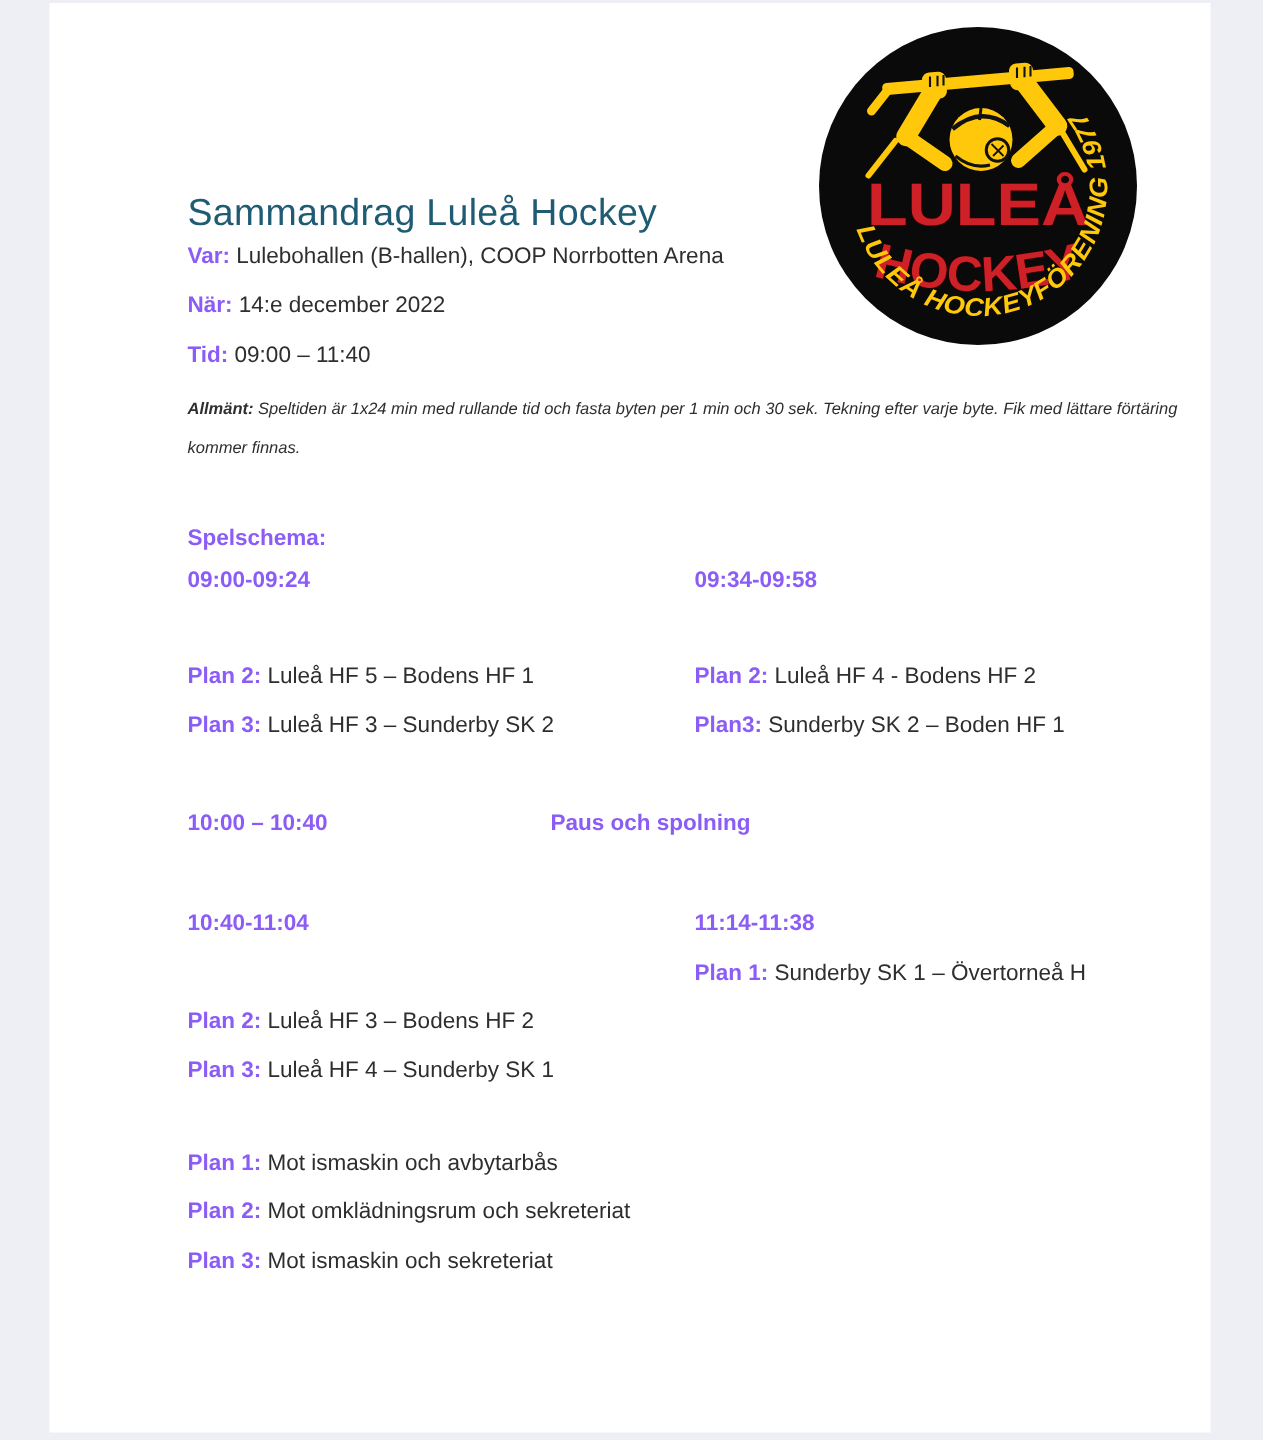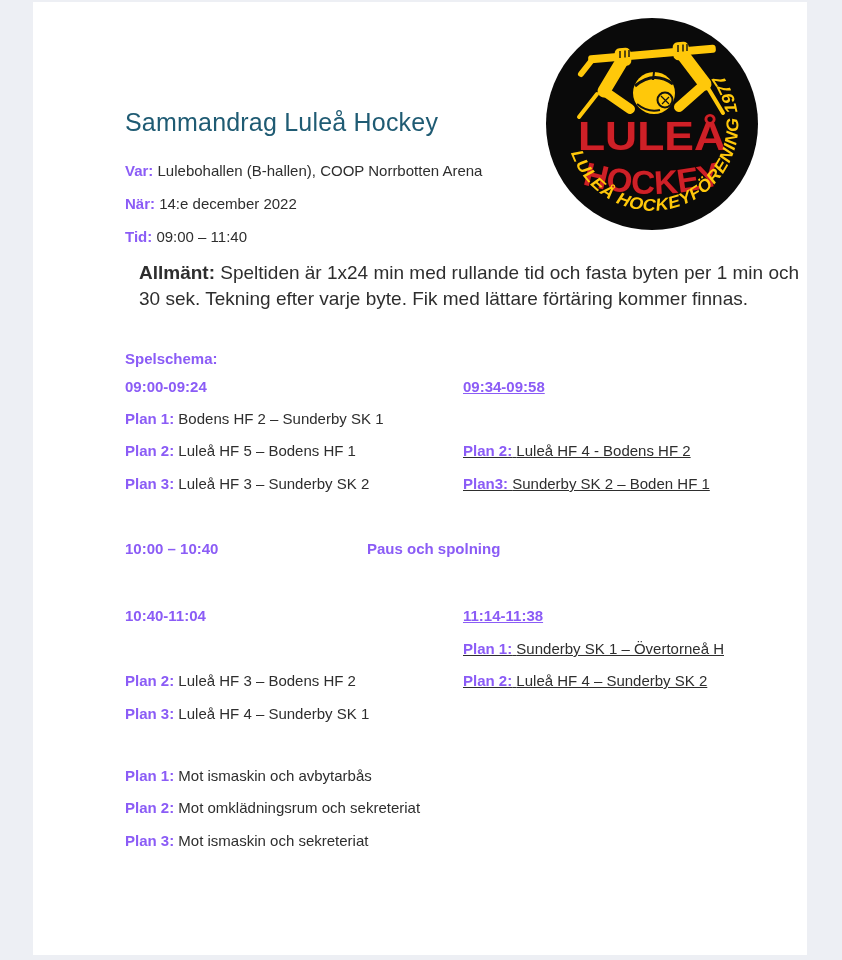--- a/index.html
+++ b/index.html
@@ -12,28 +12,28 @@
   }
   .page {
     position:absolute; left:33px; top:2px;
     width:774px; height:953px;
     background:#FFFFFF;
   }
   .abs { position:absolute; white-space:nowrap; }
   .t15 { font-size:15px; line-height:18px; color:#2E2E2E; }
   .t15 b, .bold { font-weight:bold; color:#8b5cf6; }
   .c1 { left:92px; }
-  .c2 { left:430px;text-decoration:underline; }
+  .c2 { left:430px; }
   .title {
-    position:absolute; left:92px; top:106px;
+    position:absolute; left:92px; top:126px;
     font-size:25px; color:#1F5B73; letter-spacing:0.2px;
   }
   .para {
-    position:absolute; left:106px; top:258px; width:670px;
-    font-size:19px; line-height:26px; color:#2E2E2E; white-space:normal;
+    position:absolute; left:92px; top:258px; width:670px;
+    font-size:11px; line-height:26px; color:#2E2E2E; white-space:normal;font-style:italic;
   }
   .logo { position:absolute; left:509px; top:12px; width:220px; height:220px; }
   svg text { font-family:"Liberation Sans", sans-serif; }
 </style>
 </head>
 <body>
 
 <div class="page">
 
   <div class="title">Sammandrag Luleå Hockey</div>
@@ -42,38 +42,36 @@
   <div class="abs t15 c1" style="top:193px"><b>När:</b> <span>14:e december 2022</span></div>
   <div class="abs t15 c1" style="top:226px"><b>Tid:</b> <span>09:00 – 11:40</span></div>
 
   <div class="para"><b>Allmänt:</b> <span>Speltiden är 1x24 min med rullande tid och fasta byten per 1 min och 30 sek. Tekning efter varje byte. Fik med lättare förtäring kommer finnas.</span></div>
 
   <div class="abs t15 c1 bold" style="top:348px">Spelschema:</div>
 
   <div class="abs t15 c1 bold" style="top:376px">09:00-09:24</div>
   <div class="abs t15 c2 bold" style="top:376px">09:34-09:58</div>
 
-  <div class="abs t15 c1" style="top:408px"><b>Plan 1:</b> <span>Bodens HF 2 – Sunderby SK 1</span></div>
 
   <div class="abs t15 c1" style="top:440px"><b>Plan 2:</b> <span>Luleå HF 5 – Bodens HF 1</span></div>
   <div class="abs t15 c2" style="top:440px"><b>Plan 2:</b> <span>Luleå HF 4 - Bodens HF 2</span></div>
 
   <div class="abs t15 c1" style="top:473px"><b>Plan 3:</b> <span>Luleå HF 3 – Sunderby SK 2</span></div>
   <div class="abs t15 c2" style="top:473px"><b>Plan3:</b> <span>Sunderby SK 2 – Boden HF 1</span></div>
 
   <div class="abs t15 c1 bold" style="top:538px">10:00 – 10:40</div>
   <div class="abs t15 bold" style="left:334px; top:538px">Paus och spolning</div>
 
   <div class="abs t15 c1 bold" style="top:605px">10:40-11:04</div>
   <div class="abs t15 c2 bold" style="top:605px">11:14-11:38</div>
 
   <div class="abs t15 c2" style="top:638px"><b>Plan 1:</b> <span>Sunderby SK 1 – Övertorneå H</span></div>
 
   <div class="abs t15 c1" style="top:670px"><b>Plan 2:</b> <span>Luleå HF 3 – Bodens HF 2</span></div>
-  <div class="abs t15 c2" style="top:670px"><b>Plan 2:</b> <span>Luleå HF 4 – Sunderby SK 2</span></div>
 
   <div class="abs t15 c1" style="top:703px"><b>Plan 3:</b> <span>Luleå HF 4 – Sunderby SK 1</span></div>
 
   <div class="abs t15 c1" style="top:765px"><b>Plan 1:</b> <span>Mot ismaskin och avbytarbås</span></div>
   <div class="abs t15 c1" style="top:797px"><b>Plan 2:</b> <span>Mot omklädningsrum och sekreteriat</span></div>
   <div class="abs t15 c1" style="top:830px"><b>Plan 3:</b> <span>Mot ismaskin och sekreteriat</span></div>
 
   <svg class="logo" viewBox="0 0 220 220" aria-hidden="true">
     <circle cx="110" cy="110" r="106" fill="#0A0A0A"></circle>
     <g>

